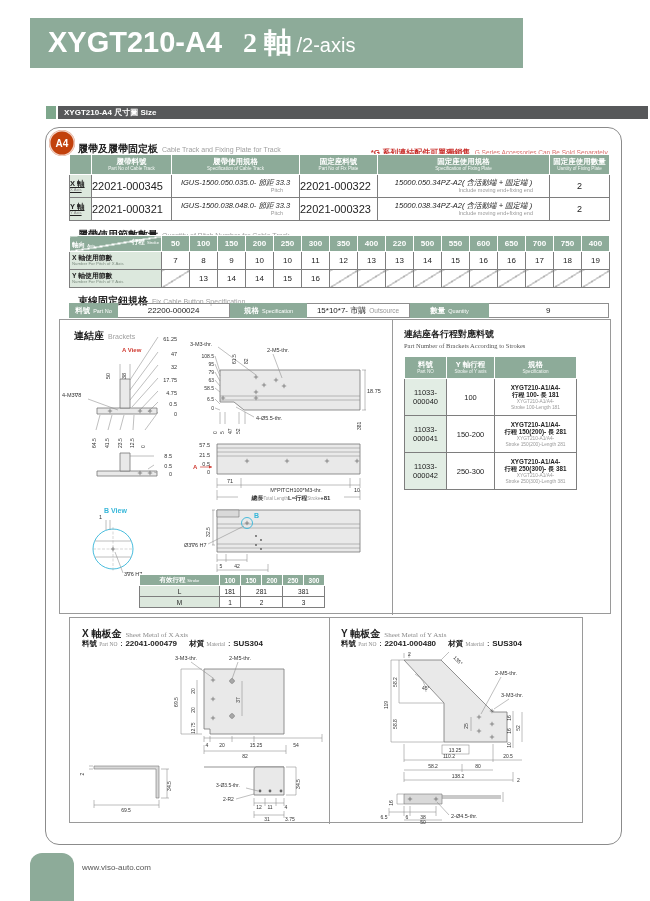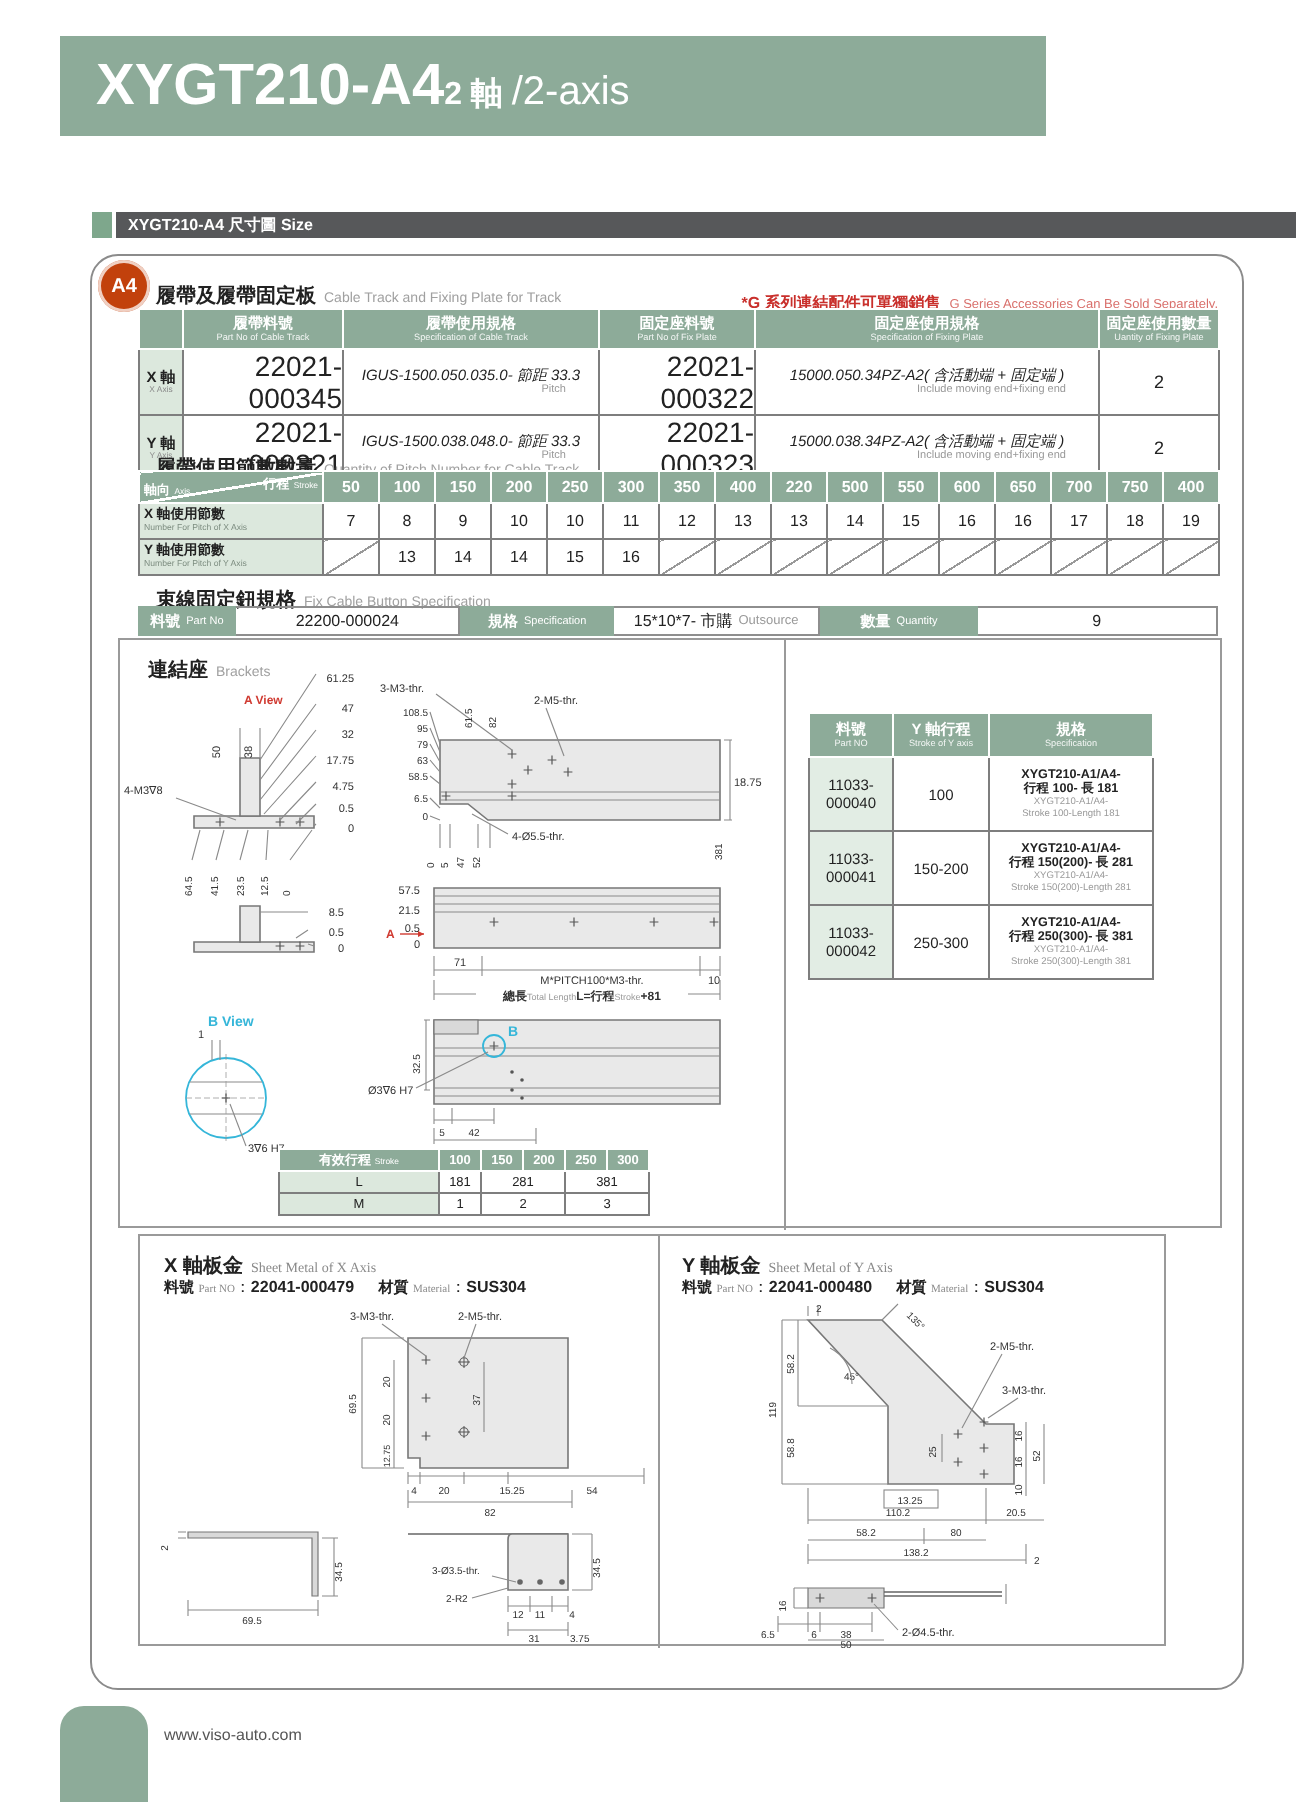--- a/index.html
+++ b/index.html
@@ -3,21 +3,21 @@
 <meta charset="utf-8">
 <style>
   html,body{margin:0;padding:0;}
   body{width:650px;height:901px;position:relative;background:#fff;overflow:hidden;
        font-family:"Liberation Sans",sans-serif;color:#222;}
   .abs{position:absolute;box-sizing:border-box;}
   
   .hdr{left:30px;top:18px;width:493px;height:50px;background:#8dab99;display:flex;align-items:center;}
   .hdr-title{margin-left:18px;color:#fff;white-space:nowrap;}
   .hdr-title .big{font-size:29px;font-weight:800;letter-spacing:0;}
-  .hdr-title .mid{font-size:16px;font-weight:700;margin-left:0;}
+  .hdr-title .mid{font-size:28px;font-weight:700;margin-left:21px;font-family:Liberation Serif, serif;}
   .hdr-title .thin{font-size:20px;font-weight:300;}
   .badges{position:absolute;right:8px;top:0;height:100%;display:flex;align-items:center;gap:14px;}
   .badge{display:flex;align-items:center;}
   .tri{width:0;height:0;border-left:11px solid #fff;border-top:7px solid transparent;border-bottom:7px solid transparent;margin-right:6px;}
   .badge .bz{color:#fff;font-size:10px;font-weight:bold;line-height:1.15;}
   .badge .be{color:#fff;font-size:4.5px;line-height:1.2;}
   
   .secsq{left:46px;top:106px;width:10px;height:13px;background:#7ea78c;}
   .secbar{left:58px;top:106px;width:590px;height:13px;background:#57585a;color:#fff;
           font-size:8px;font-weight:bold;line-height:13px;padding-left:6px;}
@@ -33,24 +33,24 @@
   .note .nen{color:#d9706c;font-size:6.5px;}
   
   table{border-collapse:collapse;table-layout:fixed;}
   td,th{box-sizing:border-box;padding:0;overflow:hidden;}
   .gh{background:#8dab99;color:#fff;border:1px solid #fff;text-align:center;vertical-align:middle;}
   .gh .hz{font-size:7.5px;font-weight:bold;display:block;line-height:1.2;}
   .gh .he{font-size:4.6px;font-weight:normal;display:block;opacity:.9;line-height:1.2;}
   .bd{border:1px solid #7e7e7e;}
   .cable{width:540px;}
   .cable td{border:1px solid #7e7e7e;background:#fff;}
-  .cable .axis{background:#dce8dd;text-align:center;}
+  .cable .axis{background:#dce8dd;text-align:left;text-decoration:underline;}
   .cable .axis .az{font-size:7.5px;font-weight:bold;display:block;line-height:1.1;}
   .cable .axis .ae{font-size:4.2px;color:#8a8a8a;display:block;line-height:1.1;}
-  .cable .pn{font-size:14px;text-align:right;}
+  .cable .pn{font-size:11px;text-align:left;}
   .cable .spec .l1{font-size:7.5px;text-align:center;display:block;line-height:1.2;font-style:italic;}
   .cable .spec .l2{font-size:5.5px;color:#999;text-align:right;padding-right:16px;display:block;line-height:1.1;}
   .cable .q{font-size:9px;text-align:center;}
   .pitch{width:540px;}
   .pitch td{border:1px solid #7e7e7e;font-size:8px;text-align:center;background:#fff;}
   .pitch .corner{background:#8dab99;border:1px solid #fff;position:relative;
      background-image:linear-gradient(to bottom right,transparent calc(50% - .7px),#fff calc(50% - .7px),#fff calc(50% + .7px),transparent calc(50% + .7px));}
   .pitch .corner .ctr{position:absolute;right:2px;top:1px;color:#fff;text-align:right;}
   .pitch .corner .cbl{position:absolute;left:2px;bottom:1px;color:#fff;text-align:left;}
   .pitch .corner .cz{font-size:6.5px;font-weight:bold;}
@@ -443,20 +443,24 @@
         <path class="ln" d="M157,234 V242 M166,234 V242 M187,234 V242 M157,240 H187"></path>
         <text x="161" y="248" text-anchor="middle" class="s5">5</text>
         <text x="177" y="248" text-anchor="middle" class="s5">42</text>
         <path class="ln" d="M157,244 V252 M208,244 V252 M157,250 H208"></path>
         <text x="182" y="258" text-anchor="middle" class="s55">72.5</text>
       </g>
     </svg>
 
     <div class="abs brdiv"></div>
 
+    <div class="abs" style="left:344px;top:8px">
+      <div style="font-size:9px;font-weight:bold">連結座各行程對應料號</div>
+      <div style="font-family:'Liberation Serif',serif;font-size:6.5px;color:#555;margin-top:1px">Part Number of Brackets According to Strokes</div>
+    </div>
     <table class="abs btbl bd" style="left:344px;top:36px">
       <colgroup>
           <col style="width:42px">
           <col style="width:48px">
           <col style="width:82px">
         </colgroup>
       <tbody>
           <tr>
         <th class="gh">
               <span class="hz">料號</span>

